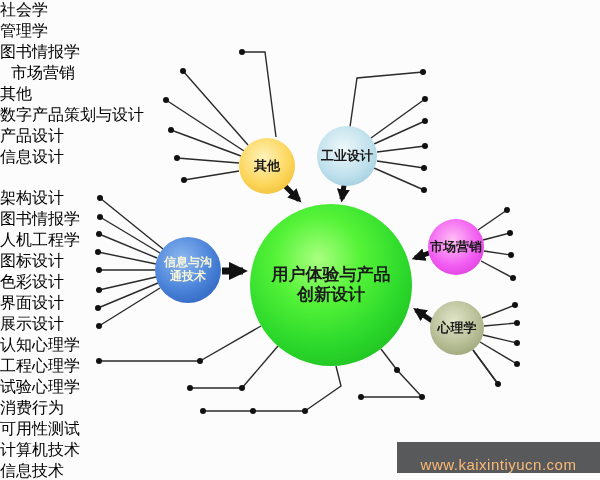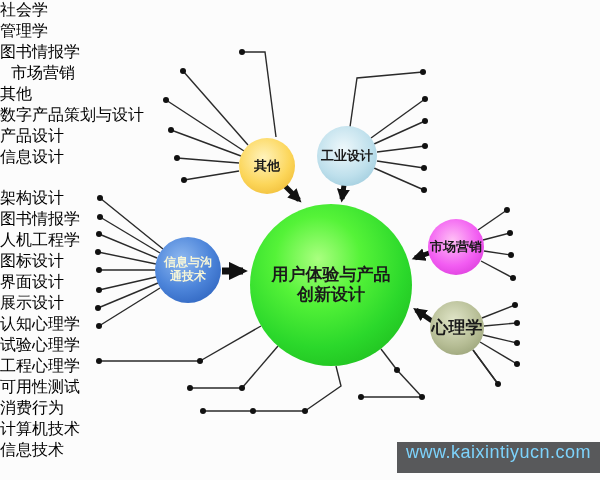--- a/index.html
+++ b/index.html
@@ -2,22 +2,22 @@
 <html><head>
 <meta charset="utf-8">
 <style>
   html,body { margin:0; padding:0; background:#e9e9e9; }
   .stage {
     position:relative; width:600px; height:480px; overflow:hidden;
     background:#fcfcfc;
     font-family:"Liberation Sans","DejaVu Sans",sans-serif;
   }
   .bar {
-    position:absolute; background:#58595b; color:#7dd3fc;
-    display:flex; align-items:flex-start; font-size:18px; letter-spacing:0.5px;
+    position:absolute; background:#58595b; color:#fdba74;
+    display:flex; align-items:flex-end; font-size:15px; letter-spacing:0.5px;
   }
   .bar.footer { left:397px; top:442px; width:203px; height:31px; justify-content:center; }
   svg.wires { position:absolute; left:0; top:0; width:600px; height:480px; }
   .node {
     position:absolute; border-radius:50%;
     display:flex; flex-direction:column; align-items:center; justify-content:center;
     font-weight:bold; color:#1a1a1a; text-align:center; line-height:1.15;
   }
   .node-center {
     left:250px; top:204px; width:162px; height:162px; font-size:17px;
@@ -52,21 +52,21 @@
     left:428px; top:219px; width:56px; height:56px; font-size:13px;
     background:radial-gradient(circle at 44% 38%, #ffc0f5 0%, #f express
   }
 </style>
 <style>
   .node-art {
     left:428px !important; top:219px; width:56px; height:56px; font-size:13px;
     background:radial-gradient(circle at 44% 38%, #ffc0f5 0%, #f25cf2 55%, #cf2ecf 100%) !important;
   }
   .node-psych {
-    left:430px; top:301px; width:54px; height:54px; font-size:17px;
+    left:430px; top:301px; width:54px; height:54px; font-size:13px;
     background:radial-gradient(circle at 44% 36%, #e0e5c8 0%, #b6bd95 55%, #8c966a 100%);
   }
 </style>
 </head>
 <body>
 
 <div class="stage">
 
   <svg class="wires" viewBox="0 0 600 480">
     <defs>
@@ -199,28 +199,29 @@
   <div class="lbl" style="right:424px;top:171px;">其他</div>
 
   <div class="lbl" style="left:432px;top:63px;">数字产品策划与设计</div>
   <div class="lbl" style="left:434px;top:90px;">产品设计</div>
   <div class="lbl" style="left:434px;top:112px;">信息设计</div>
   <div class="lbl" style="left:434px;top:137px;margin-top:20px;">架构设计</div>
   <div class="lbl" style="left:433px;top:159px;">图书情报学</div>
   <div class="lbl" style="left:433px;top:181px;">人机工程学</div>
 
   <div class="lbl" style="left:516px;top:201px;">图标设计</div>
+  <div class="lbl" style="left:519px;top:224px;">色彩设计</div>
   <div class="lbl" style="left:520px;top:246px;">界面设计</div>
   <div class="lbl" style="left:522px;top:269px;">展示设计</div>
 
   <div class="lbl" style="left:524px;top:296px;">认知心理学</div>
+  <div class="lbl" style="left:526px;top:334px;">工程心理学</div>
   <div class="lbl" style="left:526px;top:314px;">试验心理学</div>
-  <div class="lbl" style="left:526px;top:334px;">工程心理学</div>
+  <div class="lbl" style="left:526px;top:355px;">消费行为</div>
   <div class="lbl" style="left:507px;top:375px;">可用性测试</div>
-  <div class="lbl" style="left:526px;top:355px;">消费行为</div>
 
   <div class="lbl" style="right:508px;top:189px;">计算机技术</div>
   <div class="lbl" style="right:508px;top:208px;">信息技术</div>
 
   <div class="bar footer">
     <span>www.kaixintiyucn.com</span>
   </div>
 
 </div>
 

